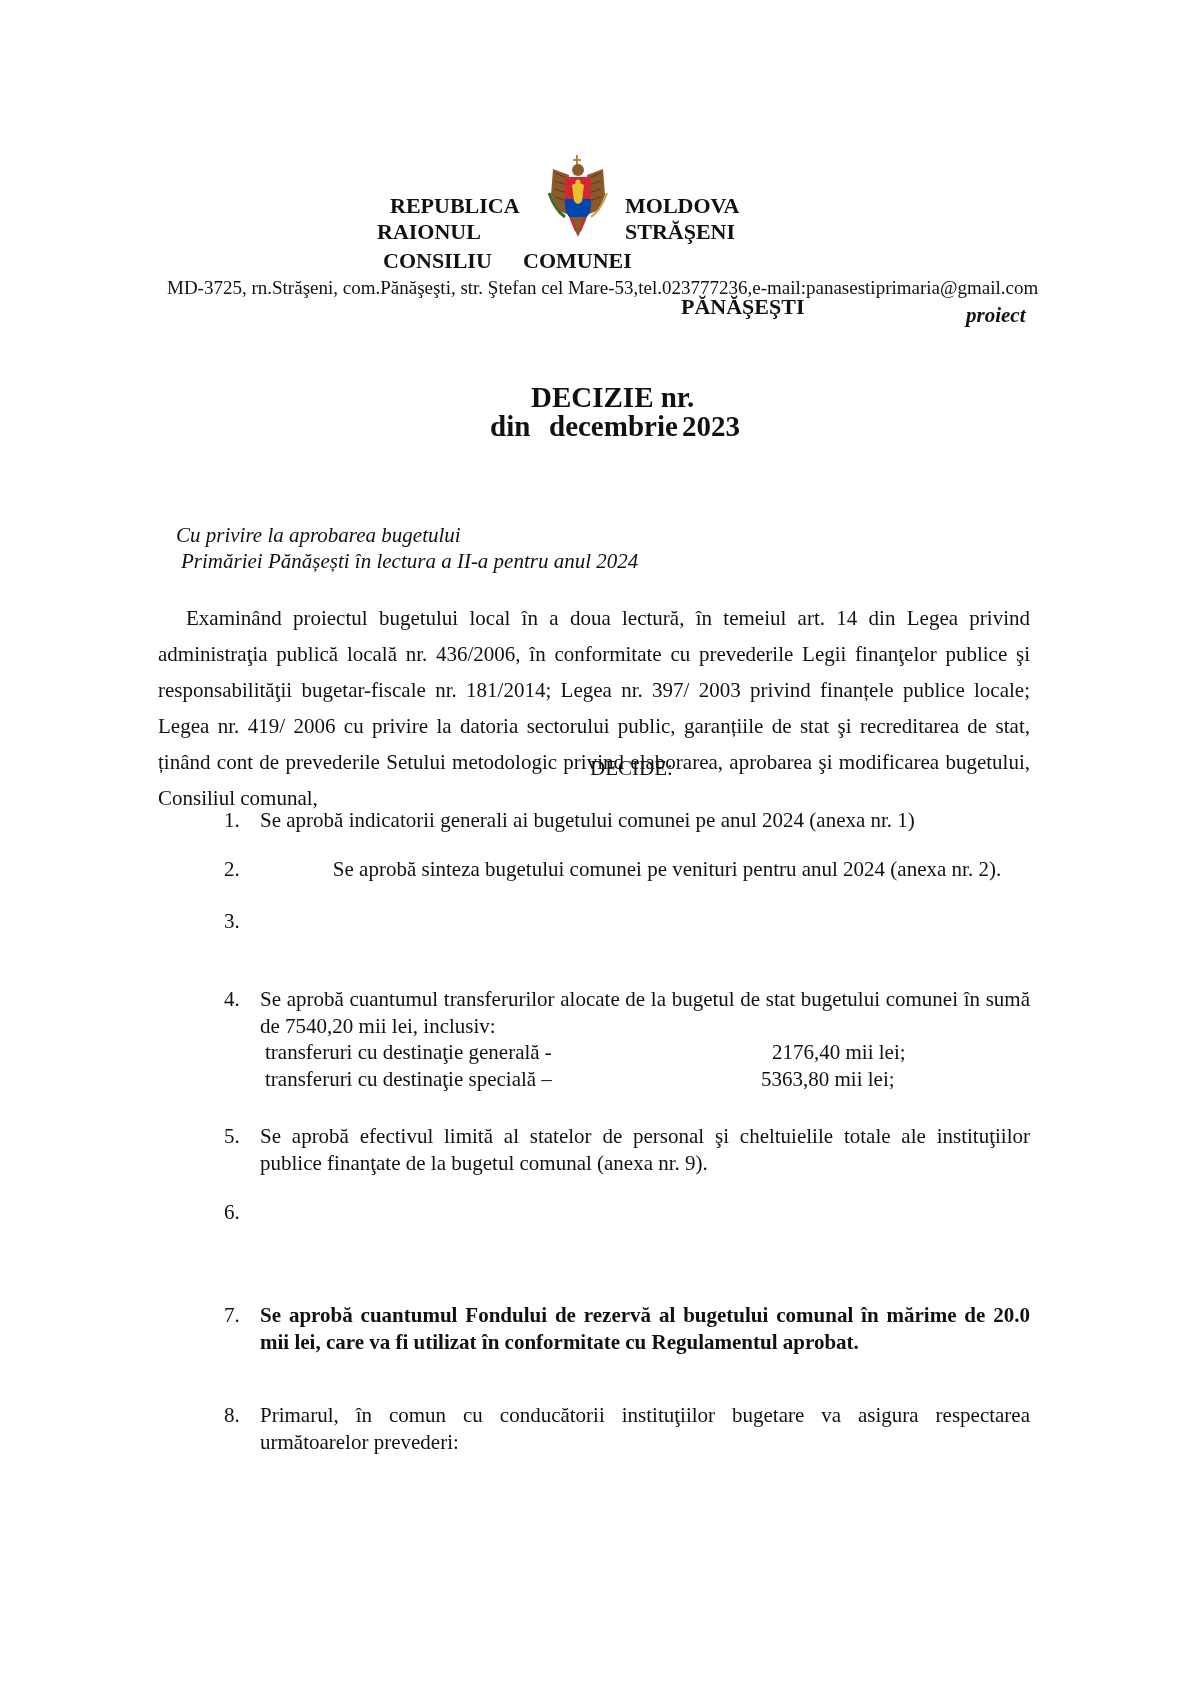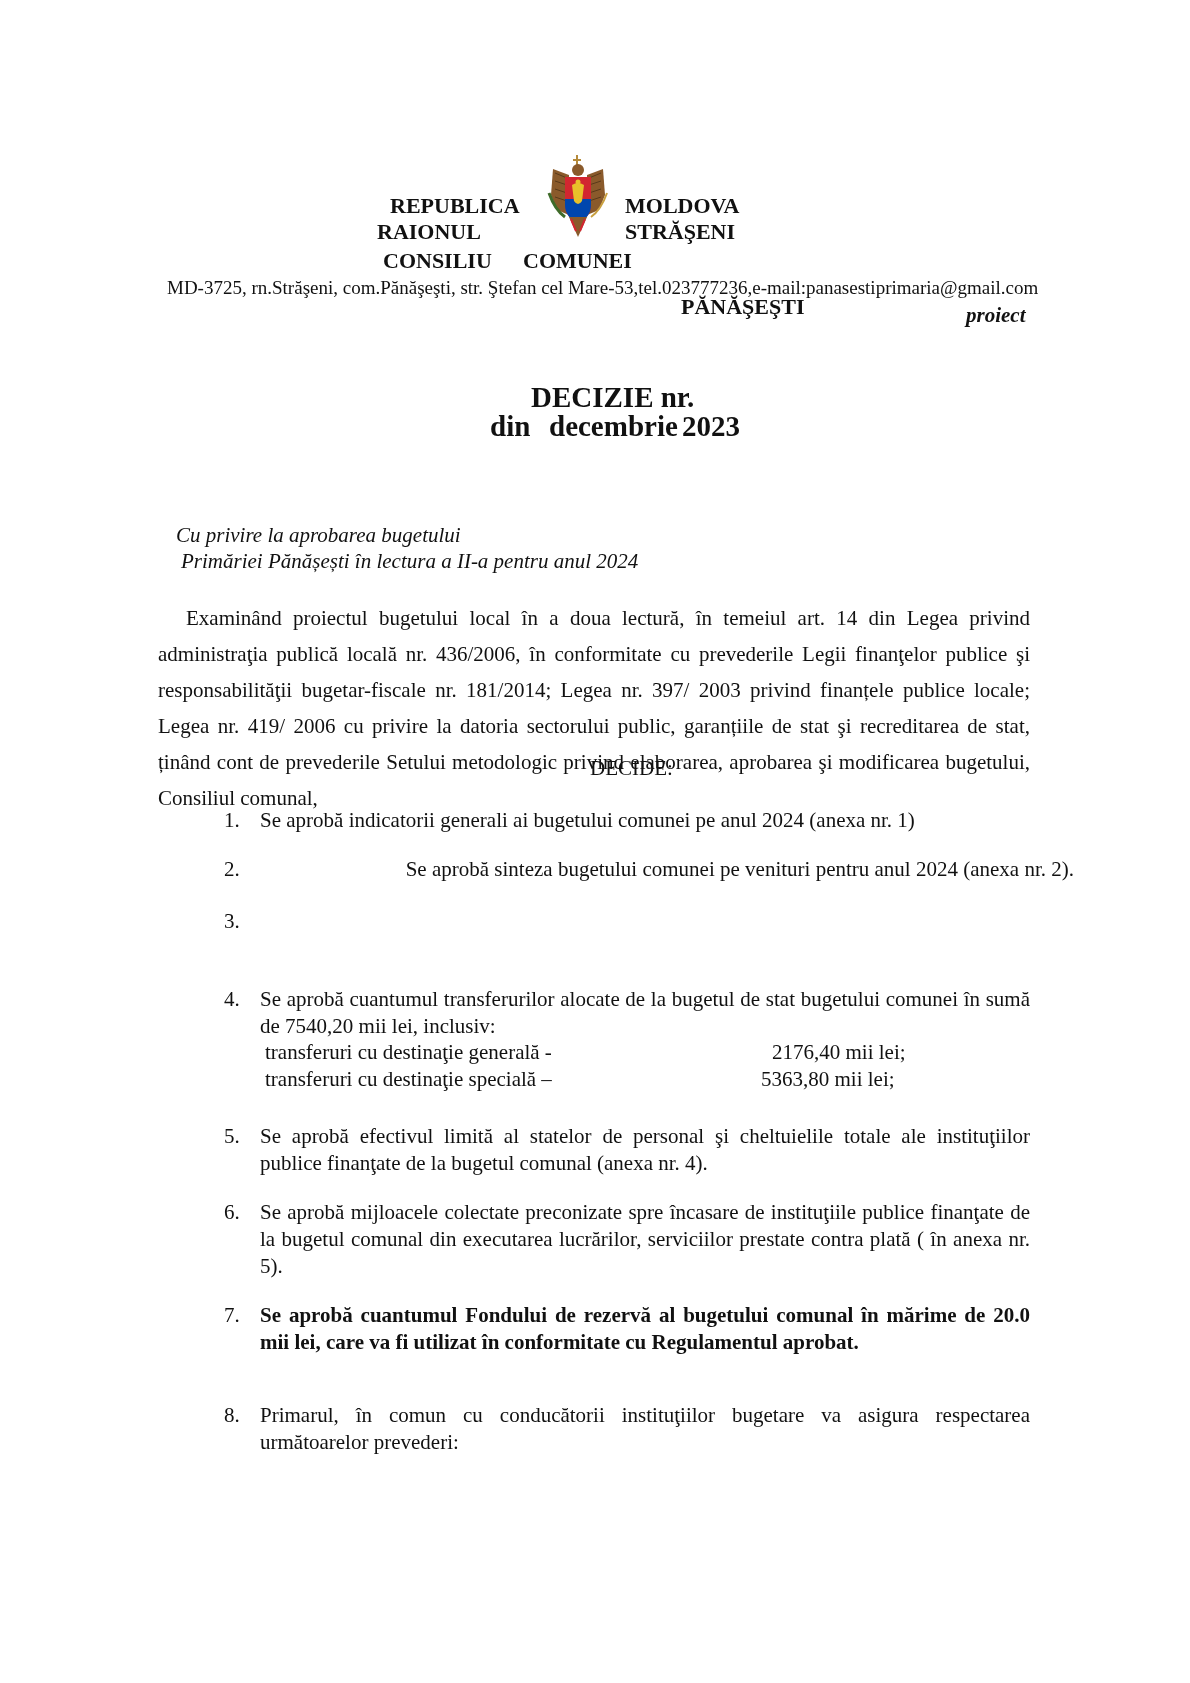--- a/index.html
+++ b/index.html
@@ -68,44 +68,43 @@
 
 <div class="abs" style="left:590px; top:756px; font-size:21px;">DECIDE:</div>
 
 <div class="abs item" style="left:224px; top:807px; width:860px; height:30px; white-space:normal;">
   <span class="num">1.</span>
   <span class="itxt" style="text-align:left;">Se aprobă indicatorii generali ai bugetului comunei pe anul 2024 (anexa nr. 1)</span>
 </div>
 
 <div class="abs item" style="left:224px; top:856px; width:860px; height:30px; white-space:normal;">
   <span class="num">2.</span>
-  <span class="itxt" style="text-align:right;">Se aprobă sinteza bugetului comunei pe venituri pentru anul 2024 (anexa nr. 2).</span>
+  <span class="itxt" style="text-align:center;">Se aprobă sinteza bugetului comunei pe venituri pentru anul 2024 (anexa nr. 2).</span>
 </div>
 
 <div class="abs item" style="left:224px; top:908px; width:860px; height:60px; white-space:normal;">
   <span class="num">3.</span>
 </div>
 
 <div class="abs item" style="left:224px; top:986px; width:860px; height:110px; white-space:normal;">
   <span class="num">4.</span>
   <span class="itxt jl" style="width:770px;">Se aprobă cuantumul transferurilor alocate de la bugetul de stat bugetului comunei în sumă de 7540,20 mii lei, inclusiv:</span>
 </div>
 <div class="abs item" style="left:265px; top:1039px;">transferuri cu destinaţie generală  -</div>
 <div class="abs item" style="left:772px; top:1039px;">2176,40  mii lei;</div>
 <div class="abs item" style="left:265px; top:1066px;">transferuri cu destinaţie specială –</div>
 <div class="abs item" style="left:761px; top:1066px;">5363,80 mii lei;</div>
 
 <div class="abs item" style="left:224px; top:1123px; width:860px; height:60px; white-space:normal;">
   <span class="num">5.</span>
-  <span class="itxt jl" style="width:770px;">Se aprobă efectivul limită al statelor de personal  şi cheltuielile totale ale instituţiilor publice finanţate de la bugetul comunal (anexa nr. 4).</span>
+  <span class="itxt jl" style="width:770px;">Se aprobă efectivul limită al statelor de personal  şi cheltuielile totale ale instituţiilor publice finanţate de la bugetul comunal (anexa nr. 9).</span>
 </div>
 
 <div class="abs item" style="left:224px; top:1199px; width:860px; height:90px; white-space:normal;">
   <span class="num">6.</span>
-  <span class="itxt jl" style="width:770px;">Se aprobă mijloacele colectate preconizate spre încasare de instituţiile publice finanţate de la bugetul comunal din executarea lucrărilor, serviciilor prestate contra plată ( în anexa nr. 5).</span>
 </div>
 
 <div class="abs item" style="left:224px; top:1302px; width:860px; height:60px; white-space:normal;">
   <span class="num">7.</span>
   <span class="itxt jl" style="width:770px;font-weight:bold;">Se aprobă cuantumul Fondului de rezervă al bugetului comunal în mărime de  20.0 mii lei, care va fi utilizat în conformitate cu Regulamentul aprobat.</span>
 </div>
 
 <div class="abs item" style="left:224px; top:1402px; width:860px; height:60px; white-space:normal;">
   <span class="num">8.</span>
   <span class="itxt jl" style="width:770px;">Primarul, în comun cu conducătorii instituţiilor bugetare va  asigura respectarea următoarelor prevederi:</span>

